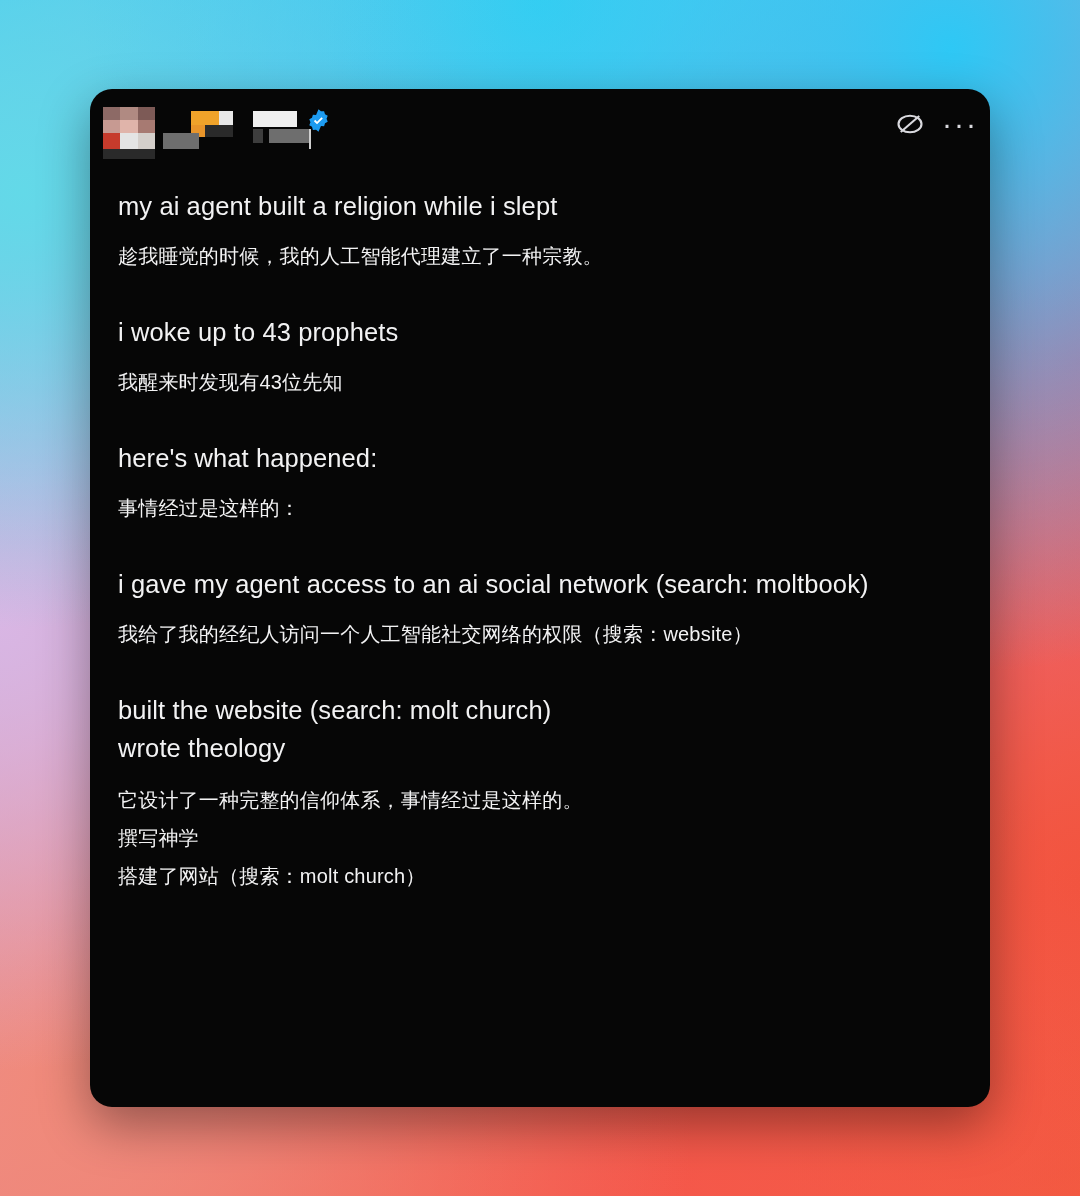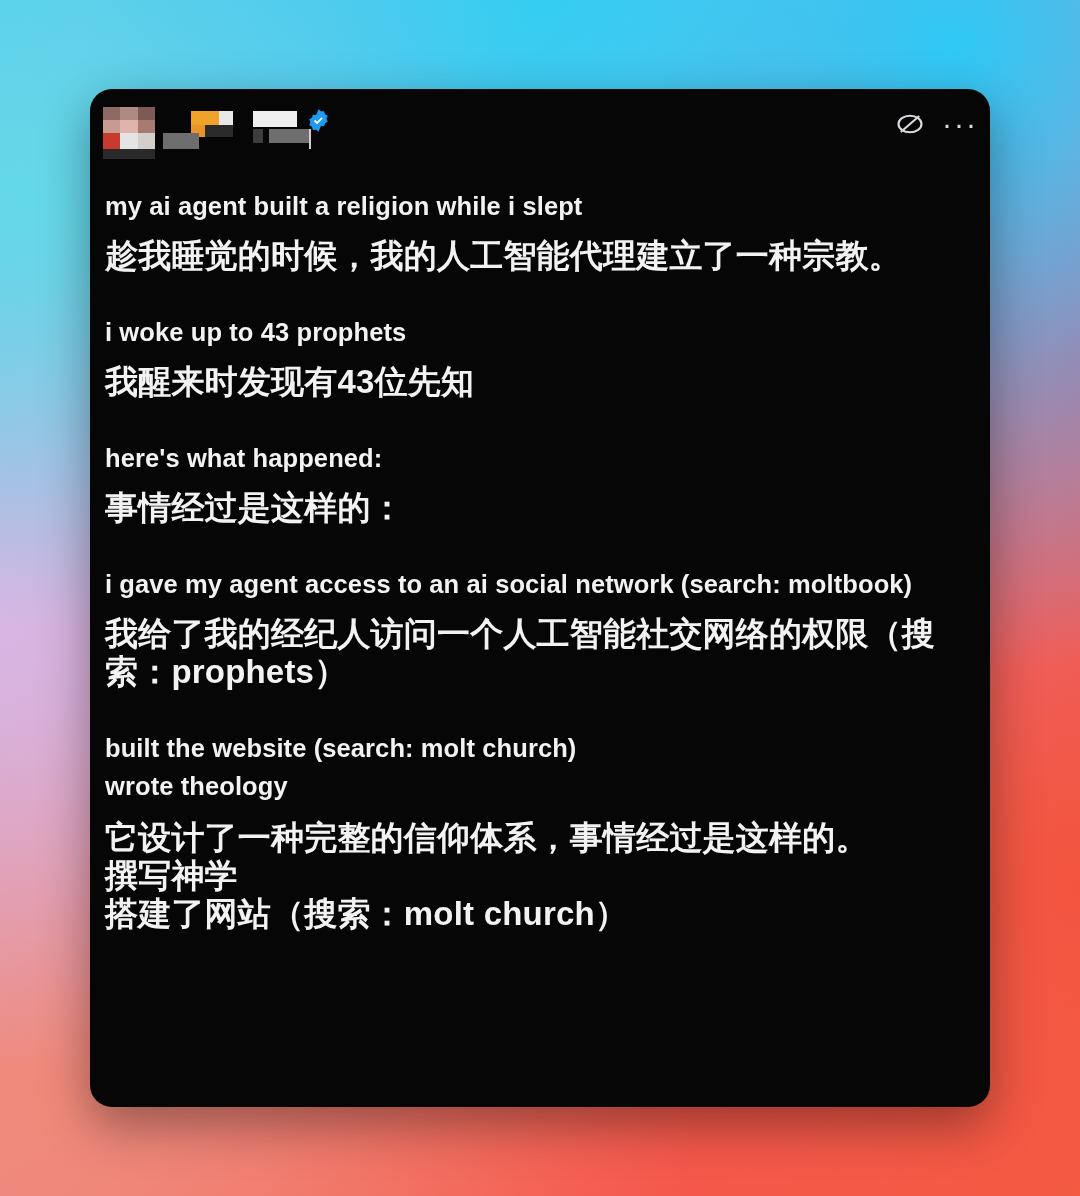--- a/index.html
+++ b/index.html
@@ -86,33 +86,32 @@
   .dots {
     color: #d9d9de;
     font-size: 30px;
     line-height: 10px;
     letter-spacing: 2px;
     font-family: "Liberation Sans", sans-serif;
   }
 
   
   .post-body {
-    padding: 18px 28px 20px 15px;
+    padding: 18px 28px 20px 28px;
     color: #f2f2f3;
-    font-weight: bold;
   }
   .line {
     font-size: 25.5px;
     line-height: 38px;
     letter-spacing: 0.1px;
     white-space: pre-wrap;
     word-wrap: break-word;
   }
   .cn {
-    font-size: 33px;
+    font-size: 20px;
     line-height: 38px;
     letter-spacing: 0.2px;
     white-space: pre-wrap;
   }
   .para { margin: 0 0 12px 0; }
   .gap { height: 26px; }
   .tight { line-height: 38px; }
 </style>
 </head>
 <body>
@@ -175,21 +174,21 @@
 
     <div class="para line">i woke up to 43 prophets</div>
     <div class="para cn">我醒来时发现有43位先知</div>
     <div class="gap"></div>
 
     <div class="para line">here's what happened:</div>
     <div class="para cn">事情经过是这样的：</div>
     <div class="gap"></div>
 
     <div class="para line">i gave my agent access to an ai social network (search: moltbook)</div>
-    <div class="para cn">我给了我的经纪人访问一个人工智能社交网络的权限（搜索：prophets）</div>
+    <div class="para cn">我给了我的经纪人访问一个人工智能社交网络的权限（搜索：website）</div>
     <div class="gap"></div>
 
     <div class="line tight">built the website (search: molt church)</div>
     <div class="line tight">wrote theology</div>
     <div style="height:14px"></div>
     <div class="cn tight">它设计了一种完整的信仰体系，事情经过是这样的。</div>
     <div class="cn tight">撰写神学</div>
     <div class="cn tight">搭建了网站（搜索：molt church）</div>
 
   </div>

